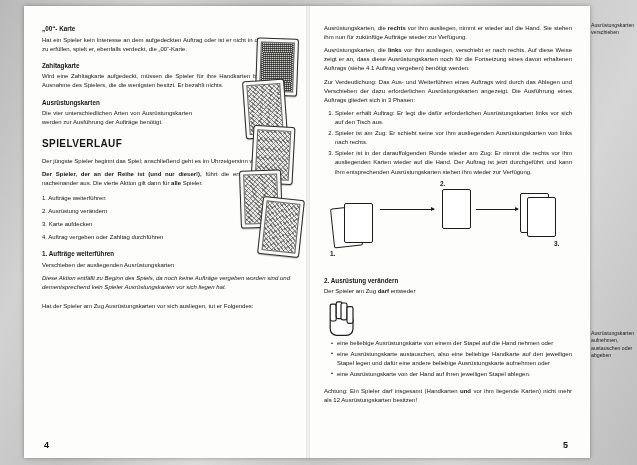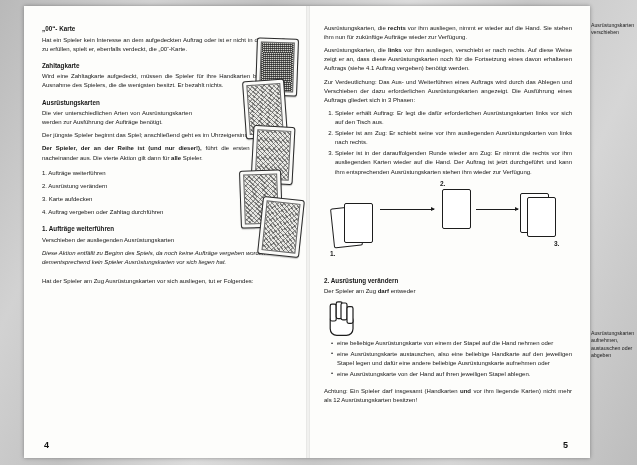--- a/index.html
+++ b/index.html
@@ -228,20 +228,21 @@
 
       <div class="sec-title">„00“- Karte</div>
       <p>Hat ein Spieler kein Interesse an dem aufgedeckten Auftrag oder ist er nicht in der Lage, ihn zu erfüllen, spielt er, ebenfalls verdeckt, die „00“-Karte.</p>
 
       <div class="sub-title">Zahltagkarte</div>
       <p>Wird eine Zahltagkarte aufgedeckt, müssen die Spieler für ihre Handkarten bezahlen (mit Ausnahme des Spielers, die die wenigsten besitzt. Er bezahlt nichts.</p>
 
       <div class="sub-title">Ausrüstungskarten</div>
       <p style="width:150px">Die vier unterschiedlichen Arten von Ausrüstungskarten werden zur Ausführung der Aufträge benötigt.</p>
 
+      <div class="big-title">SPIELVERLAUF</div>
       <p>Der jüngste Spieler beginnt das Spiel; anschließend geht es im Uhrzeigersinn weiter.</p>
       <p><span class="h-b">Der Spieler, der an der Reihe ist (und nur dieser!),</span><span> führt die ersten drei Aktionen nacheinander aus. Die vierte Aktion gilt dann für</span> <span class="h-b">alle</span><span> Spieler.</span></p>
 
       <p style="margin-top:6px">1. Aufträge weiterführen</p>
       <p>2. Ausrüstung verändern</p>
       <p>3. Karte aufdecken</p>
       <p>4. Auftrag vergeben oder Zahltag durchführen</p>
 
       <div class="sub-title">1. Aufträge weiterführen</div>
       <p>Verschieben der ausliegenden Ausrüstungskarten</p>

